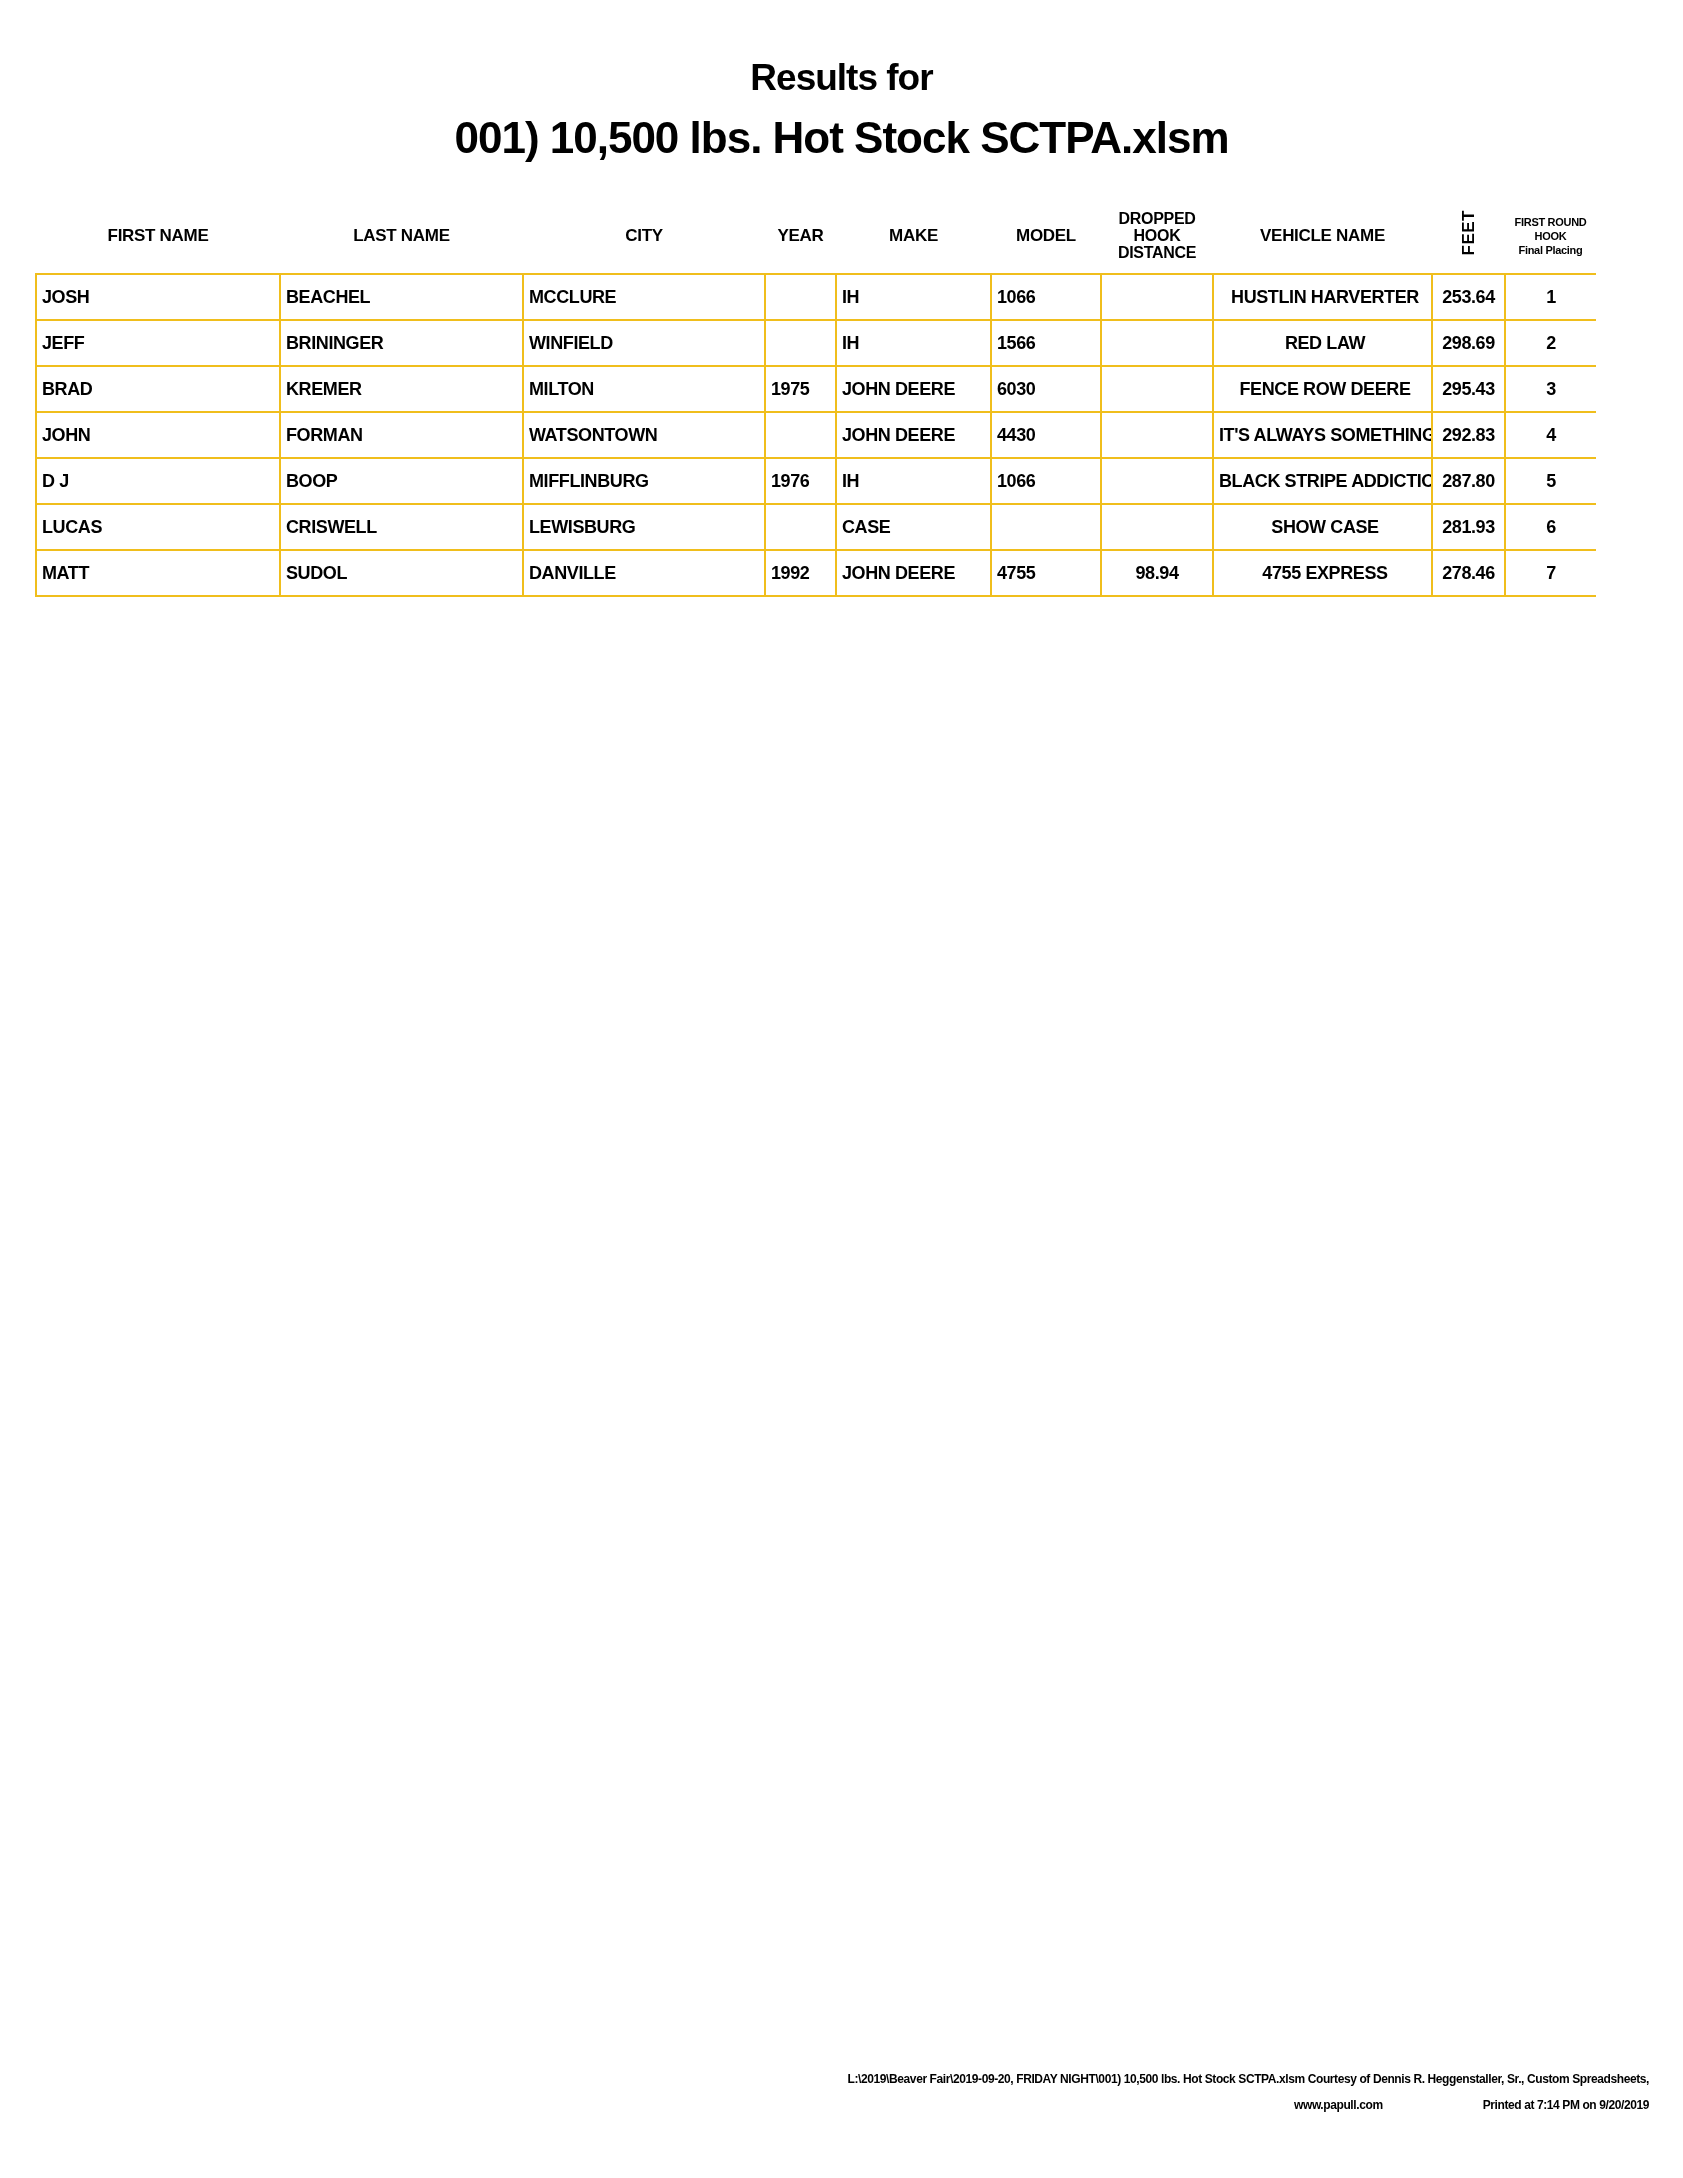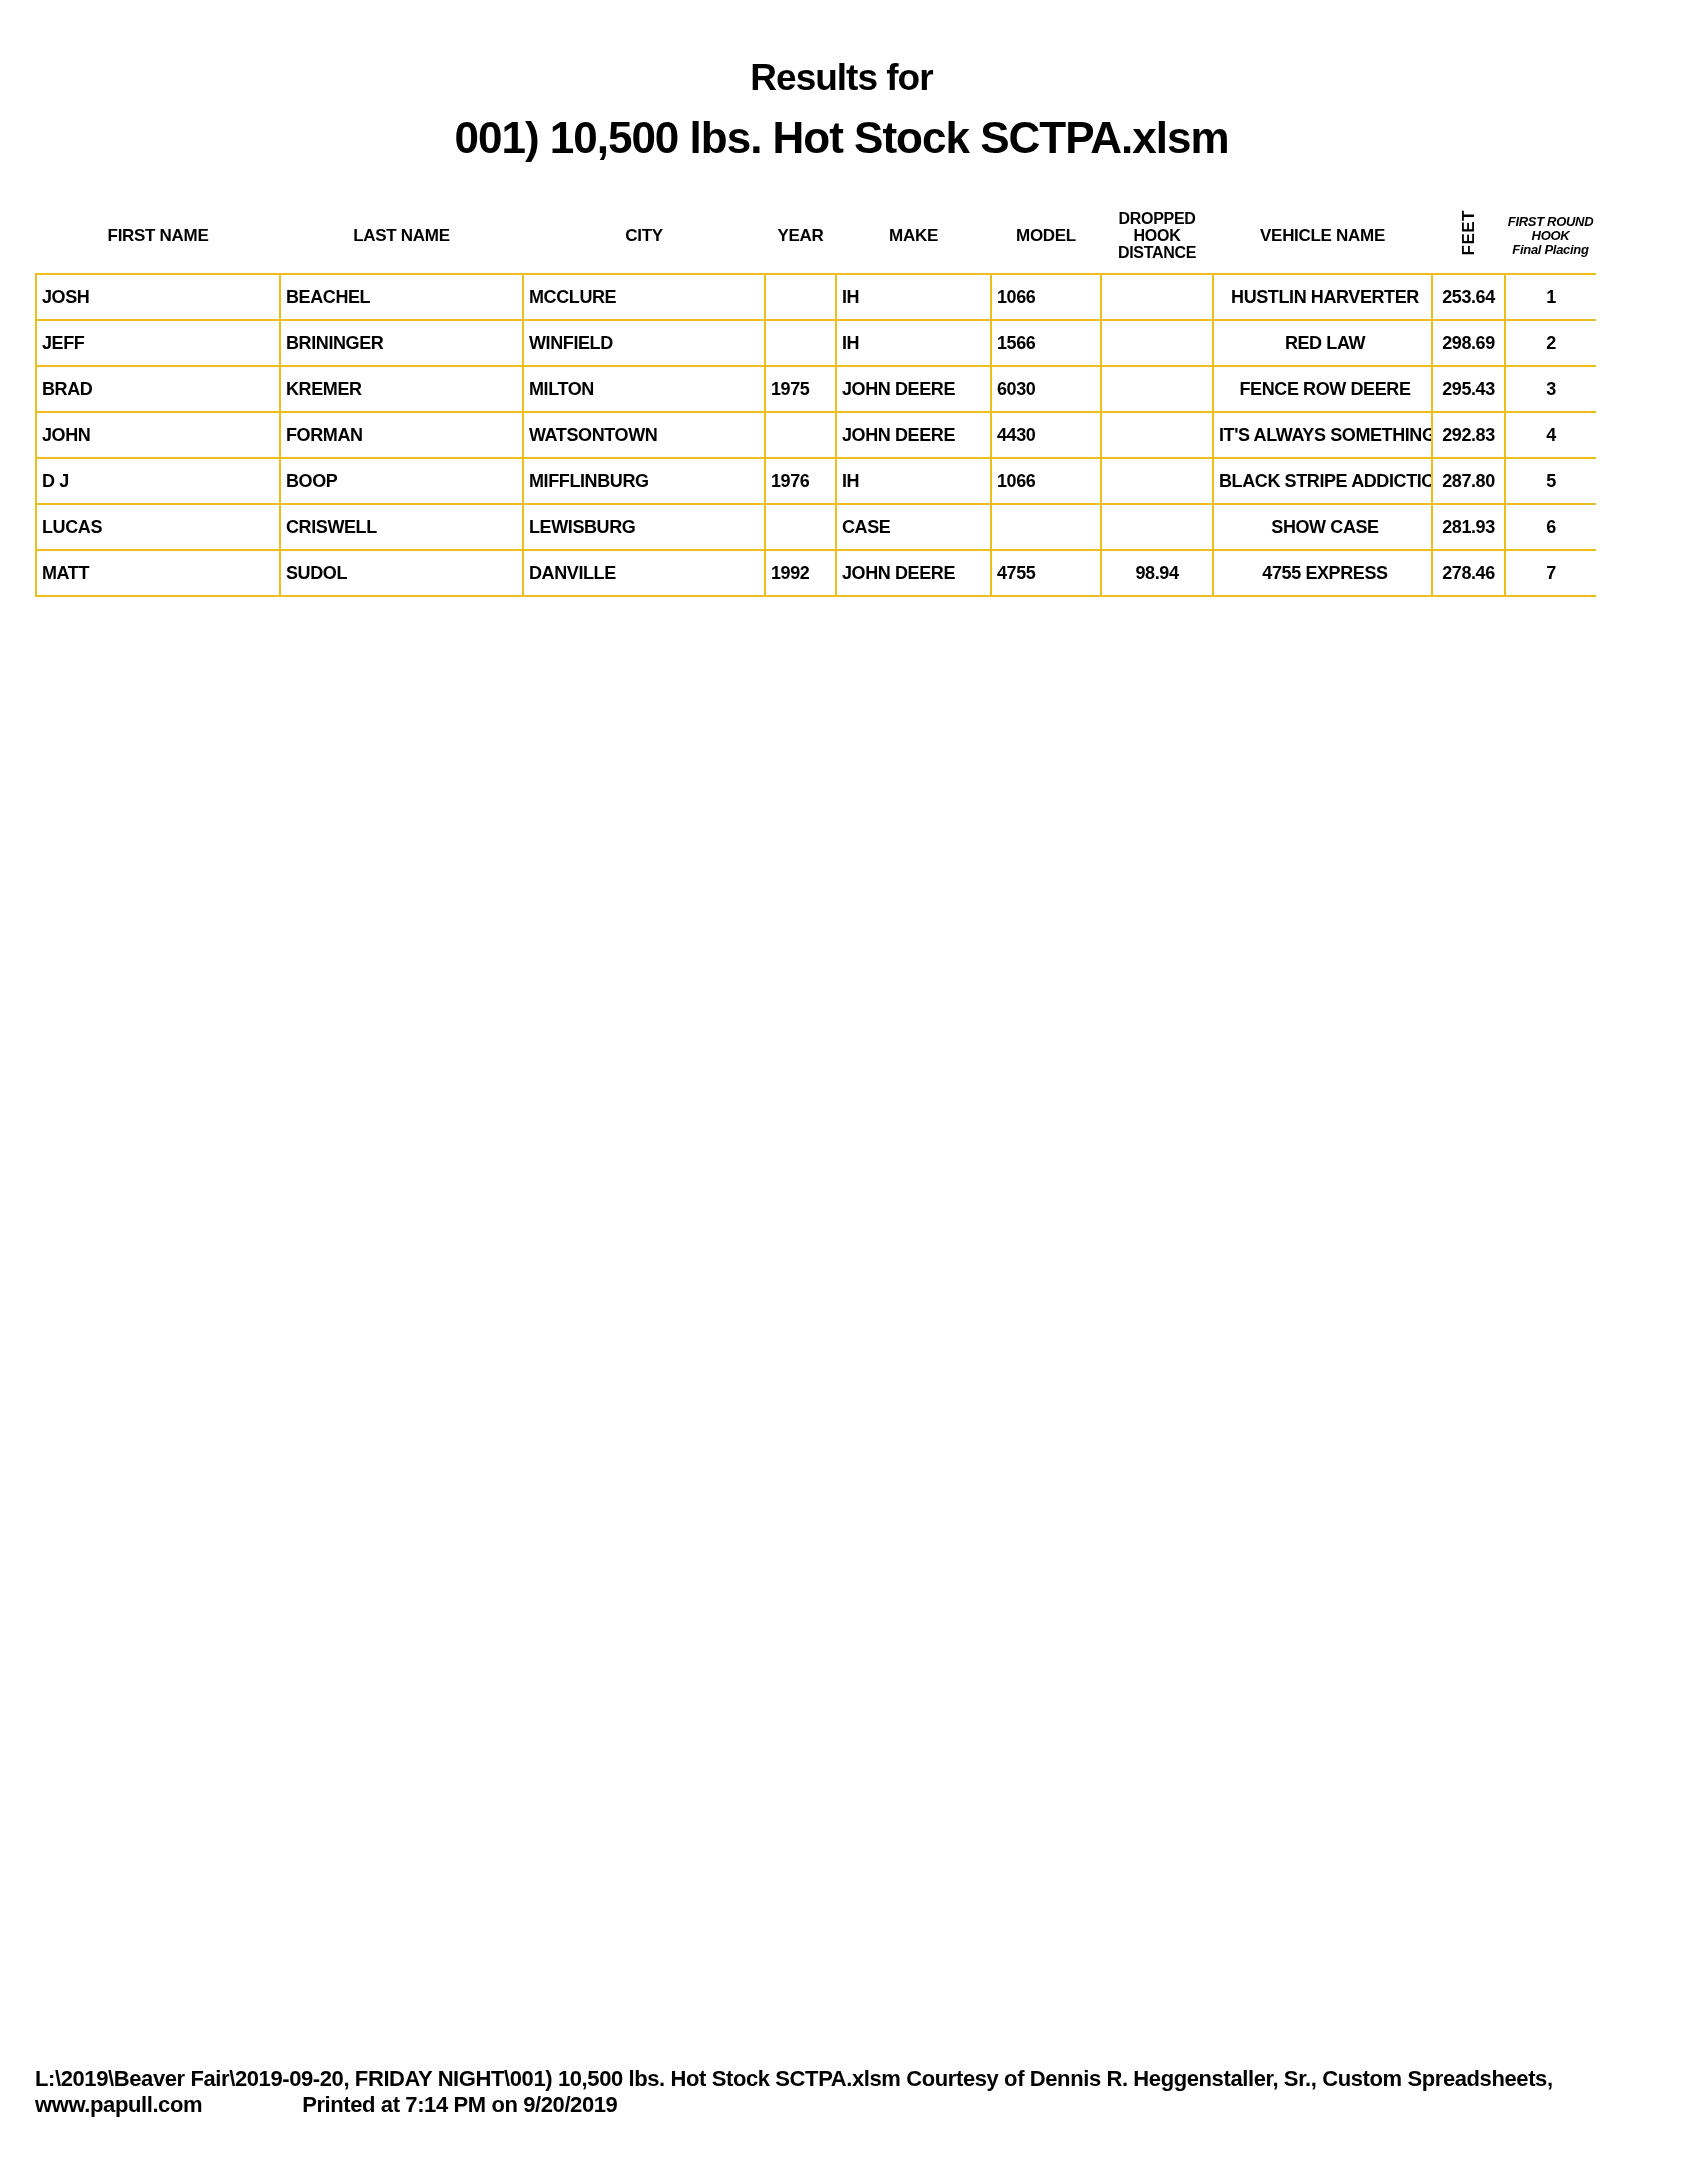--- a/index.html
+++ b/index.html
@@ -18,39 +18,39 @@
   }
   table.results {
     position:absolute; left:35px; top:198px;
     border-collapse:collapse; table-layout:fixed; width:1559px;
   }
   thead th {
     border:none; font-weight:bold; text-align:center; vertical-align:middle;
     height:76px; padding:0; font-size:17px; letter-spacing:-0.3px;
   }
   .hdr-multi { font-size:16px; line-height:17px; }
-  .hdr-tiny  { font-size:13px; line-height:14px;font-style:italic; }
+  .hdr-tiny  { font-size:11px; line-height:14px; }
   .feet-rot {
     display:inline-block; writing-mode:vertical-rl; transform:rotate(180deg);
     font-size:17px; font-weight:bold; letter-spacing:0.5px;
   }
   tbody td {
     border:2px solid #F0BE1C; height:46px; vertical-align:middle;
     font-size:18px; font-weight:bold; letter-spacing:-0.4px;
     padding:0 5px; white-space:nowrap; overflow:hidden;
   }
   tbody td.col-first_name, tbody td.col-last_name, tbody td.col-city,
   tbody td.col-year, tbody td.col-make, tbody td.col-model,
   tbody td.col-vehicle { text-align:left; }
   tbody td.col-vehicle { padding-right:0;text-align:center; }
   tbody td.col-dropped, tbody td.col-feet, tbody td.col-placing { text-align:center; }
   tbody td.col-placing { border-right:none; }
   .footer {
     position:absolute; left:35px; top:2066px; width:1614px;
-    font-weight:bold; font-size:22px; letter-spacing:-0.4px;
+    font-weight:bold; font-size:12px; letter-spacing:-0.4px;text-align:right;
   }
   .footer-line { line-height:26px; white-space:nowrap; }
   .footer-printed { margin-left:100px; }
 </style>
 </head>
 <body>
 
 <div class="title-line1">Results for</div>
 <div class="title-line2">001) 10,500 lbs. Hot Stock SCTPA.xlsm</div>
 

